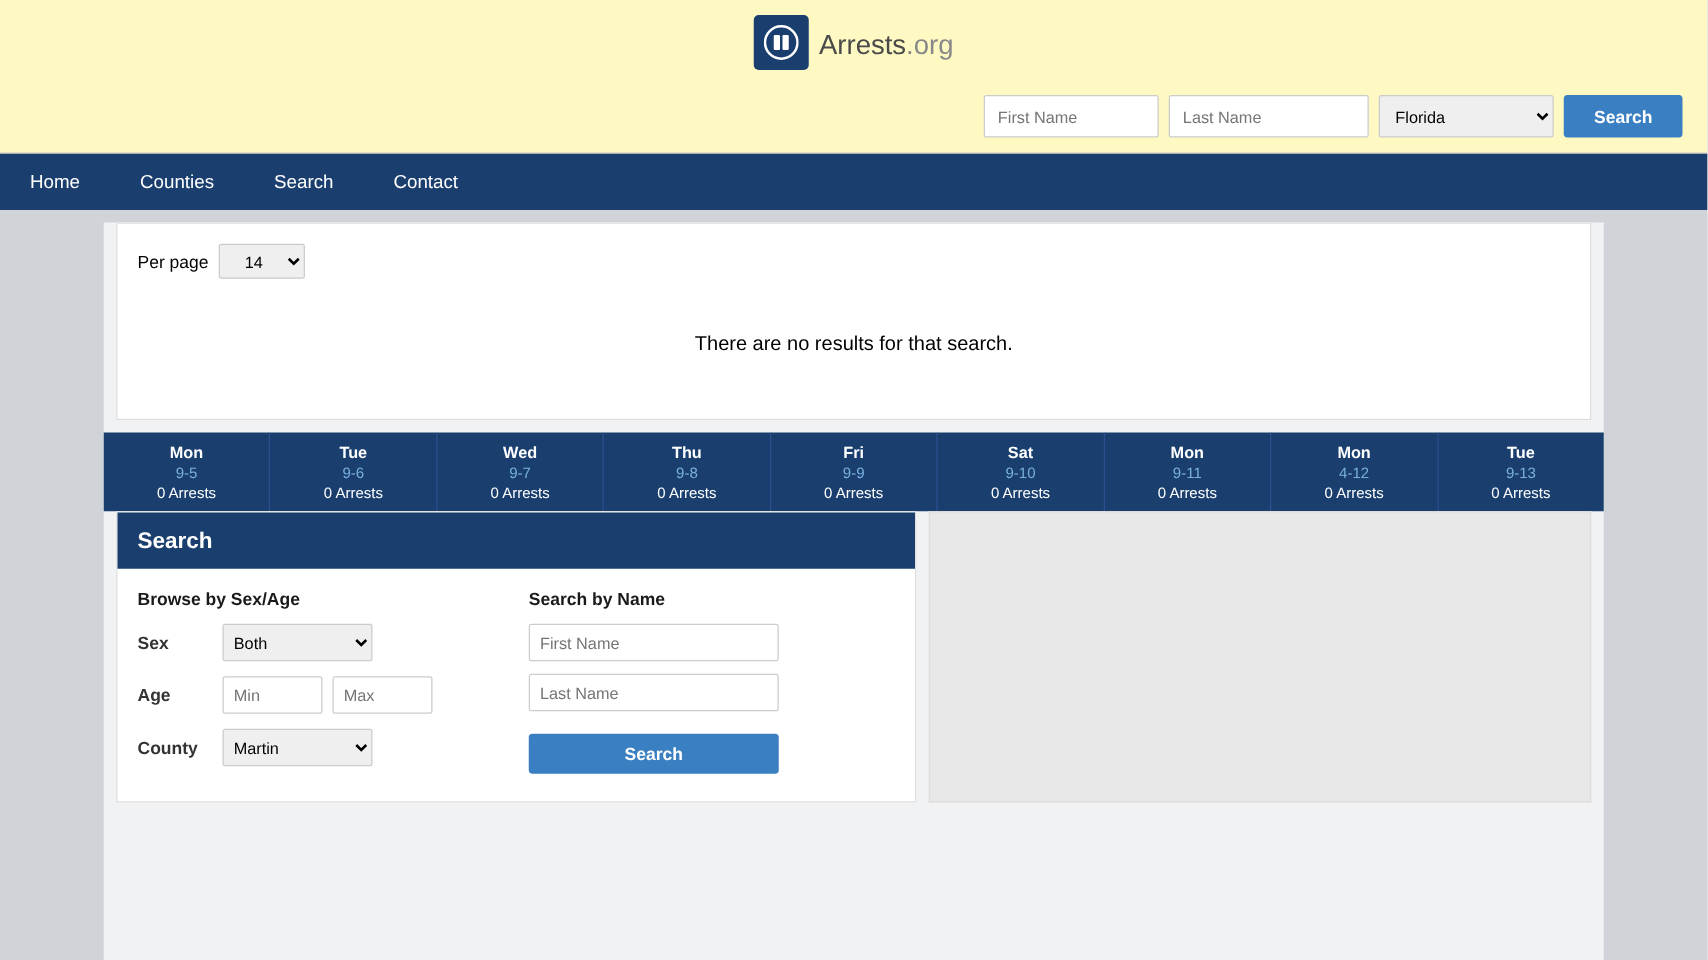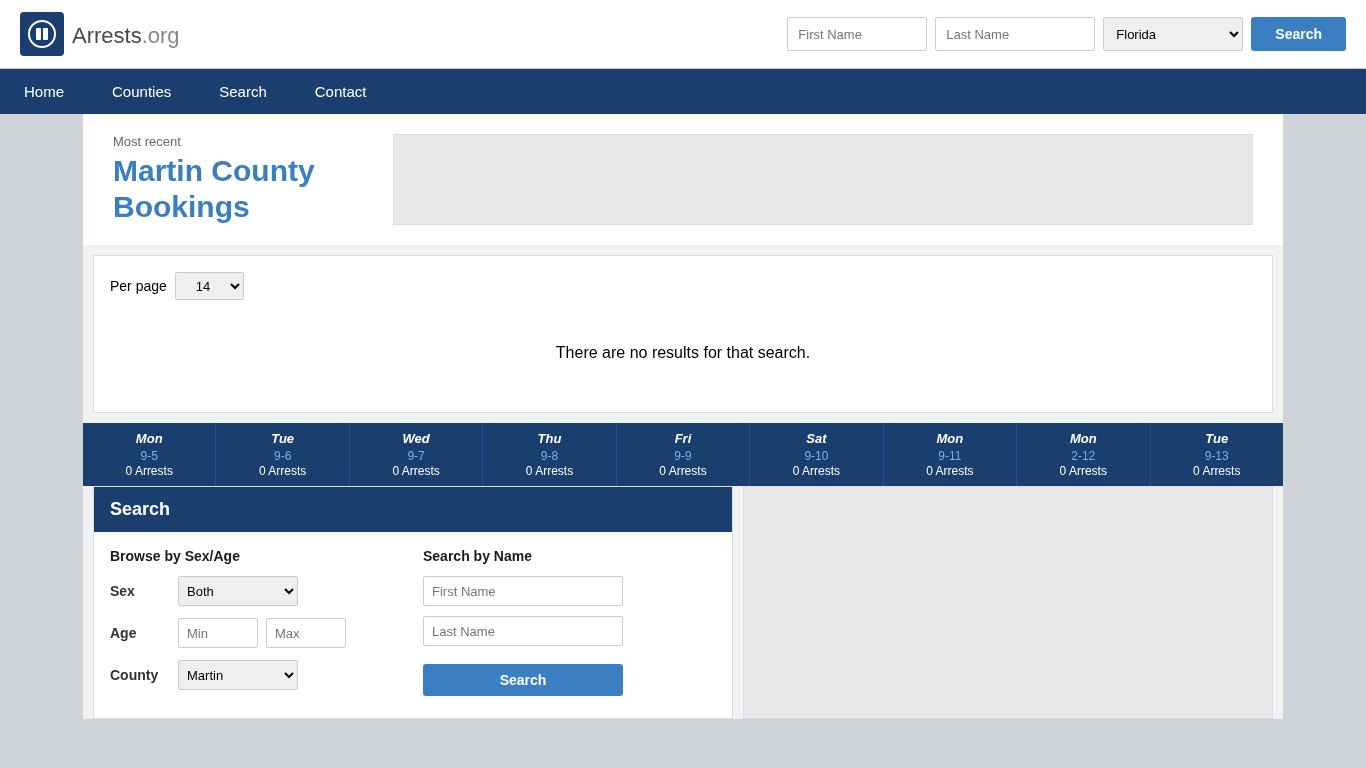--- a/index.html
+++ b/index.html
@@ -3,26 +3,27 @@
   <meta charset="utf-8">
   <style>
     * { box-sizing: border-box; margin: 0; padding: 0; }
     body {
       font-family: Arial, sans-serif;
       background: #d0d4d8;
       min-height: 768px;
     }
     
     .header {
-      background: #ffffff;
+      background: #fef9c3;
       padding: 12px 20px;
       display: flex;
       align-items: center;
       gap: 20px;
       border-bottom: 1px solid #ccc;
+      flex-direction: column;
     }
     .logo-area {
       display: flex;
       align-items: center;
       gap: 8px;
     }
     .logo-icon {
       width: 44px;
       height: 44px;
       background: #1a3f6e;
@@ -170,21 +171,20 @@
       text-align: center;
       padding: 8px 4px;
       border-right: 1px solid #2a5090;
       color: white;
     }
     .date-nav-item:last-child { border-right: none; }
     .date-nav-item .day-name {
       font-size: 13px;
       font-weight: bold;
       color: white;
-      font-style: italic;
     }
     .date-nav-item .day-date {
       font-size: 12px;
       color: #7ab0e0;
       cursor: pointer;
       text-decoration: none;
     }
     .date-nav-item .arrests-count {
       font-size: 12px;
       color: white;
@@ -309,30 +309,20 @@
 <nav class="nav">
   <a href="#">Home</a>
   <a href="#">Counties</a>
   <a href="#">Search</a>
   <a href="#">Contact</a>
 </nav>
 
 <div class="main-container">
   <div class="content-wrapper">
 
-    <div class="page-header-area">
-      <div class="page-title-section">
-        <div class="most-recent-label">Most recent</div>
-        <div class="page-title">
-          <span>Martin County</span><br>
-          <span>Bookings</span>
-        </div>
-      </div>
-      <div class="ad-placeholder"></div>
-    </div>
 
     <div class="results-section">
       <div class="per-page-row">
         <span>Per page</span>
         <select class="per-page-select">
           <option>14</option>
           <option>25</option>
           <option>50</option>
         </select>
       </div>
@@ -372,21 +362,21 @@
     <a class="day-date" href="#">9-10</a>
     <div class="arrests-count">0 Arrests</div>
   </div>
         <div class="date-nav-item">
     <div class="day-name">Mon</div>
     <a class="day-date" href="#">9-11</a>
     <div class="arrests-count">0 Arrests</div>
   </div>
         <div class="date-nav-item">
     <div class="day-name">Mon</div>
-    <a class="day-date" href="#">2-12</a>
+    <a class="day-date" href="#">4-12</a>
     <div class="arrests-count">0 Arrests</div>
   </div>
         <div class="date-nav-item">
     <div class="day-name">Tue</div>
     <a class="day-date" href="#">9-13</a>
     <div class="arrests-count">0 Arrests</div>
   </div>
       </div>
 
     <div class="lower-section">

